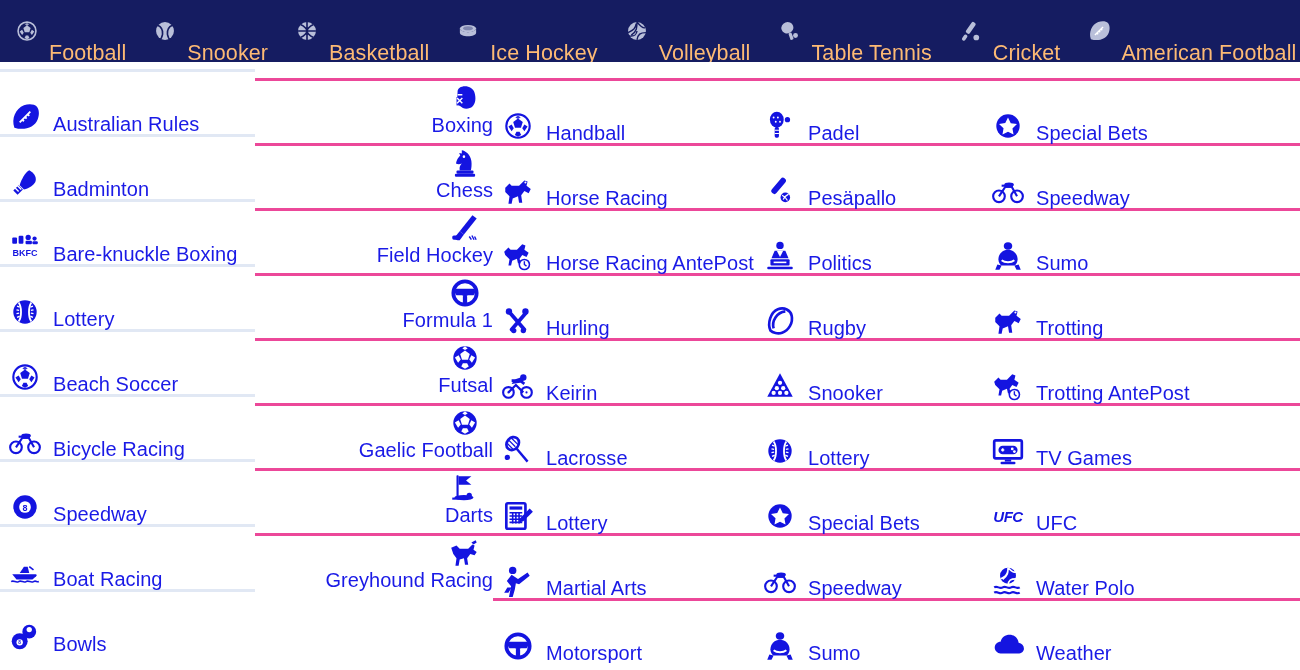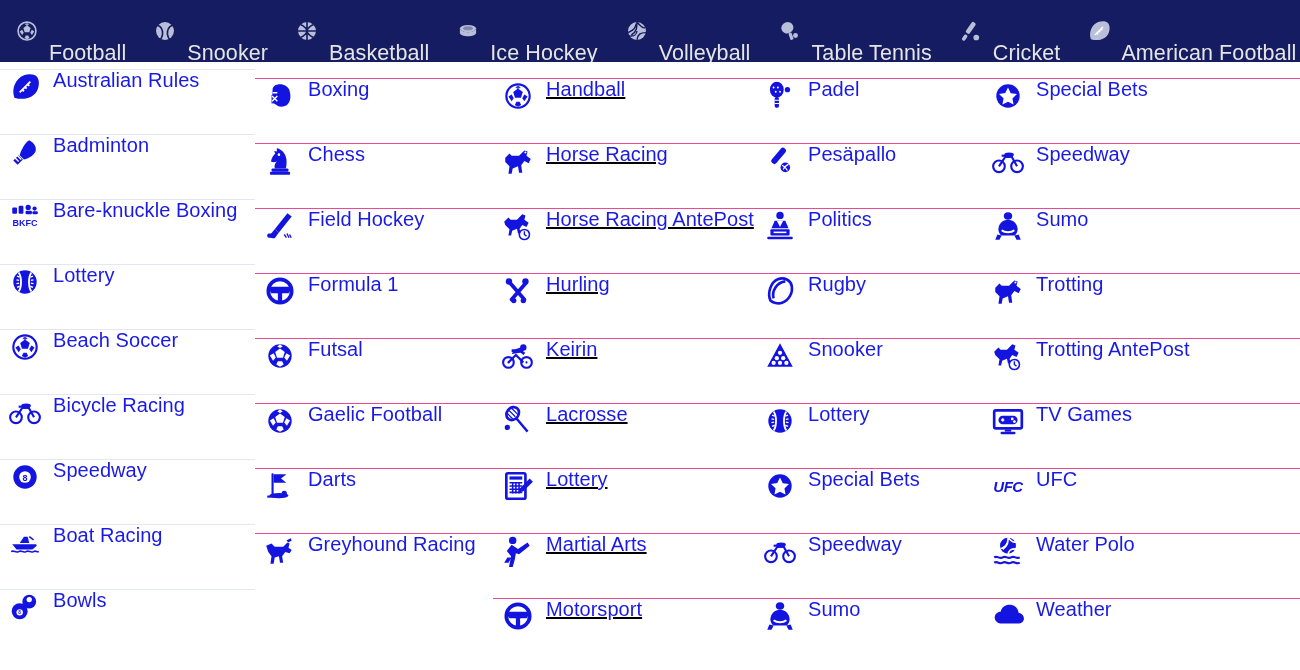--- a/index.html
+++ b/index.html
@@ -42,21 +42,21 @@
     width: 26px;
     height: 26px;
     flex: 0 0 26px;
     margin-right: 9px;
     display: flex;
     align-items: center;
     justify-content: center;
   }
   .nav-icon svg { display: block; }
   .nav-label {
-    color: #e5e5e5;
+    color: #fdba74;
     font-size: 21.5px;
     line-height: 1;
     letter-spacing: 0.1px;
     margin-top: 45px;
   }
 
   
   #grid {
     position: absolute;
     left: 0;
@@ -74,29 +74,29 @@
   }
   #col-1 { width: 255px; padding-top: 7px; }
   #col-2 { width: 238px; padding-top: 16px; }
   #col-3 { width: 262px; padding-top: 16px; }
   #col-4 { width: 228px; padding-top: 16px; }
   #col-5 { width: 317px; padding-top: 16px; }
 
   .sport-row {
     height: 65px;
     display: flex;
-    align-items: flex-start;
-    border-top: 1px solid #ec4899;
+    align-items: flex-end;
+    border-top: 3px solid #ec4899;
     box-sizing: border-box;
     cursor: pointer;
     white-space: nowrap;
   }
   #col-1 .sport-row { padding-left: 8px; }
-  #col-2 .sport-row { padding-left: 8px; }
-  #col-3 .sport-row { padding-left: 8px; text-decoration: underline; }
+  #col-2 .sport-row { padding-left: 8px; flex-direction: column; }
+  #col-3 .sport-row { padding-left: 8px; }
   #col-4 .sport-row { padding-left: 8px; }
   #col-5 .sport-row { padding-left: 8px; }
 
   
   #col-1 .sport-row { border-top-color: #e1e8f4; }
 
   .sp-icon {
     width: 34px;
     height: 34px;
     flex: 0 0 34px;

